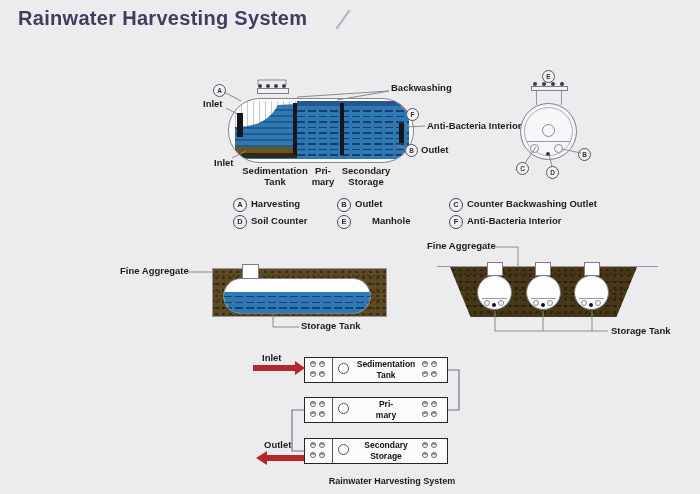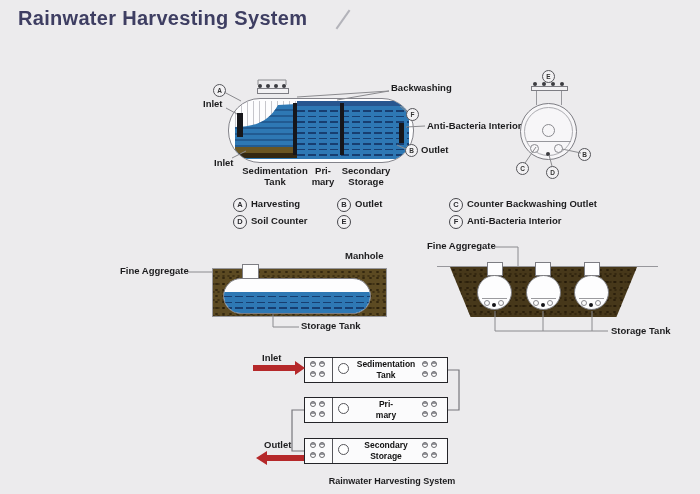--- a/index.html
+++ b/index.html
@@ -160,21 +160,21 @@
   <div>
     <div class="lmarker" style="left:233px;top:198px;">A</div>
     <div class="lbl" style="left:251px;top:199px;">Harvesting</div>
     <div class="lmarker" style="left:337px;top:198px;">B</div>
     <div class="lbl" style="left:355px;top:199px;">Outlet</div>
     <div class="lmarker" style="left:449px;top:198px;">C</div>
     <div class="lbl" style="left:467px;top:199px;">Counter Backwashing Outlet</div>
     <div class="lmarker" style="left:233px;top:215px;">D</div>
     <div class="lbl" style="left:251px;top:216px;">Soil Counter</div>
     <div class="lmarker" style="left:337px;top:215px;">E</div>
-    <div class="lbl" style="left:345px;top:216px;margin-top:35px;">Manhole</div>
+    <div class="lbl" style="left:372px;top:216px;">Manhole</div>
     <div class="lmarker" style="left:449px;top:215px;">F</div>
     <div class="lbl" style="left:467px;top:216px;">Anti-Bacteria Interior</div>
   </div>
 
   <div>
     <div class="lbl" style="left:120px;top:266px;">Fine Aggregate</div>
     <div class="soil soil-left"></div>
     <div class="ltank">
       <div class="ltank-water"></div>
     </div>

